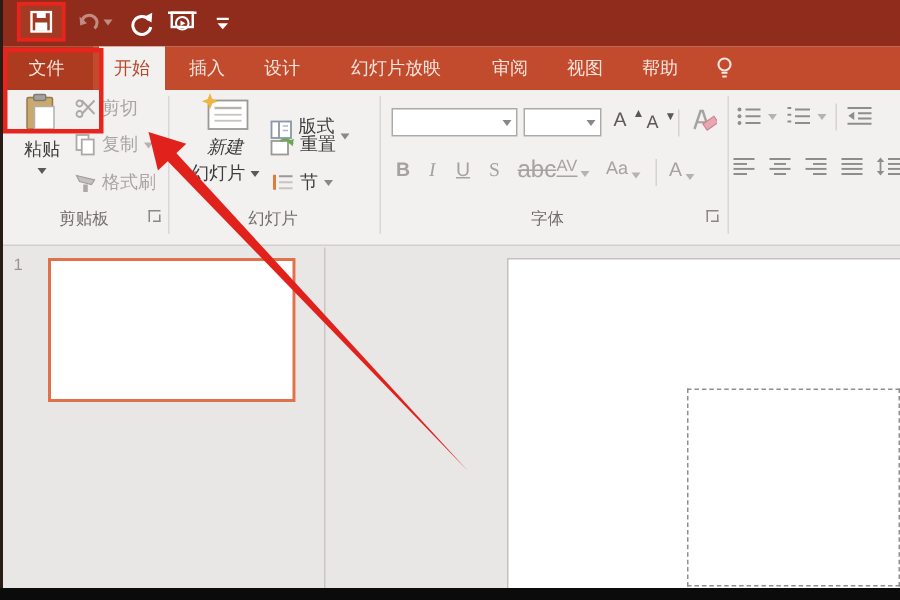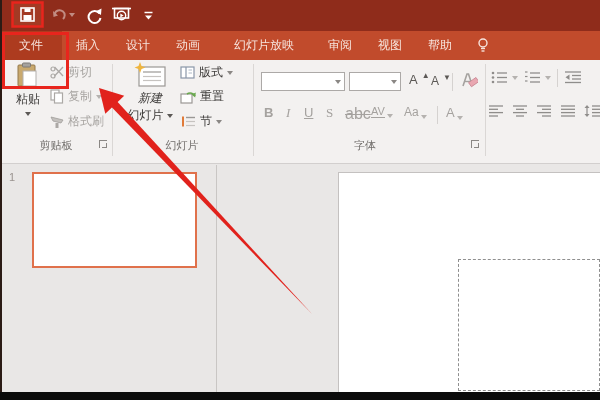--- a/index.html
+++ b/index.html
@@ -104,28 +104,28 @@
           <path d="M1 4.5 L8 4.5 L4.5 8.5 Z" fill="#fff"></path>
         </svg>
       </span>
     </div>
   </div>
 
   <div id="tabbar">
     <div class="tab" id="tab-file">
         <span>文件</span>
       </div>
+    <div class="tab tab-normal tab-active">
+        <span>开始</span>
+      </div>
     <div class="tab tab-normal">
         <span>插入</span>
       </div>
     <div class="tab tab-normal">
         <span>设计</span>
-      </div>
-    <div class="tab tab-normal">
-        <span>动画</span>
       </div>
     <div class="tab tab-normal tab-wide">
         <span>幻灯片放映</span>
       </div>
     <div class="tab tab-normal">
         <span>审阅</span>
       </div>
     <div class="tab tab-normal">
         <span>视图</span>
       </div>
@@ -199,21 +199,21 @@
           <line x1="9" y1="18.5" x2="27" y2="18.5" stroke="#C6C3C0" stroke-width="1.2"></line>
           <path d="M6 0 L7.5 4 L11.5 5.5 L7.5 7 L6 11 L4.5 7 L0.5 5.5 L4.5 4 Z" fill="#EFB53E"></path>
         </svg>
       </span>
       <span style="margin-top:2px;font-style:italic;">新建</span>
       <span style="display:flex; align-items:center; gap:3px;">
         <span>幻灯片</span>
         <span class="caret" style="border-top-color:#5B5855;"></span>
       </span>
     </div>
-    <div class="small-row" style="left:180px; top:4px;">
+    <div class="small-row" style="left:180px; top:16px;align-items:flex-end;">
       <span>
         <svg class="icon" width="15" height="13" viewBox="0 0 15 13">
           <rect x="1" y="1" width="13" height="11" fill="#fff" stroke="#8A97A8" stroke-width="1.2"></rect>
           <line x1="6" y1="1" x2="6" y2="12" stroke="#8A97A8" stroke-width="1.2"></line>
           <line x1="8.5" y1="4" x2="12" y2="4" stroke="#AEB9C6" stroke-width="1"></line>
           <line x1="8.5" y1="7" x2="12" y2="7" stroke="#AEB9C6" stroke-width="1"></line>
         </svg>
       </span>
       <span>版式</span>
       <span class="caret"></span>

